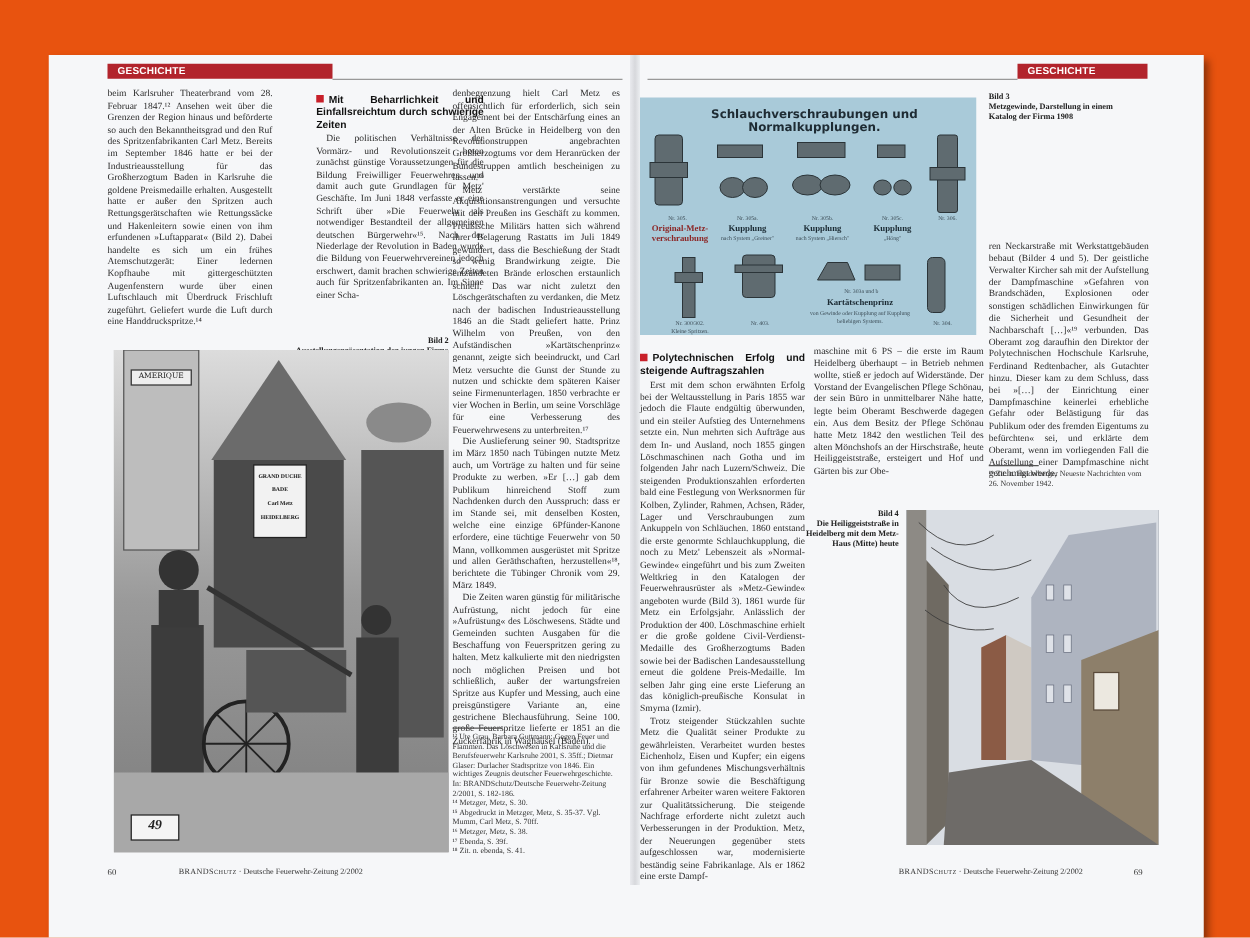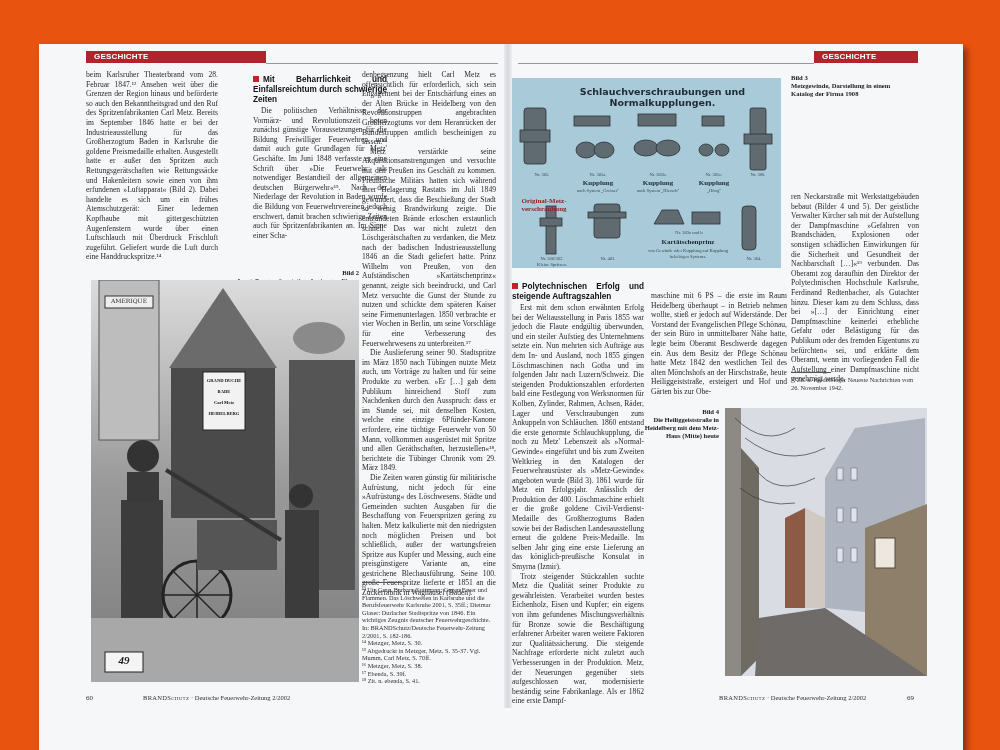--- a/index.html
+++ b/index.html
@@ -16,21 +16,21 @@
   .caption{position:absolute;font-size:6.6px;line-height:8px;font-weight:bold;color:#222;}
   .fn{position:absolute;font-size:6.3px;line-height:7.6px;color:#333;}
   .fn .line{width:40px;height:1px;background:#555;margin-bottom:3px;}
   .fn div.item{margin:0;}
   .folio{position:absolute;top:650px;font-size:7px;color:#333;}
   .brand{position:absolute;top:650px;font-size:6.5px;color:#333;}
   .brand b{font-variant:small-caps;font-weight:normal;letter-spacing:0.3px;}
   .engraving{position:absolute;left:52px;top:236px;width:268px;height:402px;background:#cfcfcf;overflow:hidden;}
   .catalog{position:absolute;left:473px;top:34px;width:269px;height:190px;background:#a9cad9;overflow:hidden;}
   .photo{position:absolute;left:686px;top:364px;width:202px;height:268px;background:#9aa0ab;overflow:hidden;}
-  .cat-title{position:absolute;left:16px;width:100%;top:8px;text-align:center;font-family:"DejaVu Sans",sans-serif;font-weight:bold;font-size:9.5px;color:#1e2b33;}
+  .cat-title{position:absolute;left:5px;width:100%;top:8px;text-align:center;font-family:"DejaVu Sans",sans-serif;font-weight:bold;font-size:9.5px;color:#1e2b33;}
   .cat-label{position:absolute;font-size:7px;font-weight:bold;color:#1b2a33;text-align:center;line-height:8px;}
   .cat-small{position:absolute;font-size:4.6px;color:#3b4b55;text-align:center;line-height:5.5px;}
   .cat-red{color:#8c2727;}
 </style>
 </head>
 <body>
 
 <div class="spread">
 
   <div class="band" style="left:47px;width:180px;"><span>GESCHICHTE</span></div>
@@ -137,21 +137,21 @@
         <rect x="34" y="128" width="10" height="48"></rect>
           <rect x="28" y="140" width="22" height="8"></rect>
         <rect x="82" y="126" width="26" height="34" rx="3"></rect>
           <rect x="76" y="134" width="38" height="6"></rect>
         <polygon points="142,146 150,132 166,132 172,146"></polygon>
           <rect x="180" y="134" width="28" height="12"></rect>
         <rect x="230" y="128" width="14" height="44" rx="4"></rect>
       </g>
     </svg>
     <div class="cat-small" style="left:10px;top:94px;width:40px;">Nr. 305.</div>
-    <div class="cat-label cat-red" style="left:2px;top:119px;width:60px;">Original-Metz-verschraubung</div>
+    <div class="cat-label cat-red" style="left:2px;top:101px;width:60px;">Original-Metz-verschraubung</div>
     <div class="cat-small" style="left:64px;top:94px;width:44px;">Nr. 305a.</div>
     <div class="cat-label" style="left:62px;top:101px;width:48px;">Kupplung</div>
     <div class="cat-small" style="left:56px;top:110px;width:60px;">nach System „Greiner"</div>
     <div class="cat-small" style="left:124px;top:94px;width:44px;">Nr. 305b.</div>
     <div class="cat-label" style="left:122px;top:101px;width:48px;">Kupplung</div>
     <div class="cat-small" style="left:116px;top:110px;width:60px;">nach System „Hiersch"</div>
     <div class="cat-small" style="left:182px;top:94px;width:40px;">Nr. 305c.</div>
     <div class="cat-label" style="left:180px;top:101px;width:44px;">Kupplung</div>
     <div class="cat-small" style="left:180px;top:110px;width:44px;">„Höng"</div>
     <div class="cat-small" style="left:228px;top:94px;width:36px;">Nr. 306.</div>
@@ -168,21 +168,21 @@
     <div>Bild 3</div>
     <div>Metzgewinde, Darstellung in einem Katalog der Firma 1908</div>
   </div>
 
   <div class="col" style="left:473px;top:238px;width:132px;">
     <div class="head"><span class="sq"></span><span>Polytechnischen Erfolg und steigende Auftragszahlen</span></div>
     <p>Erst mit dem schon erwähnten Erfolg bei der Weltausstellung in Paris 1855 war jedoch die Flaute endgültig überwunden, und ein steiler Aufstieg des Unternehmens setzte ein. Nun mehrten sich Aufträge aus dem In- und Ausland, noch 1855 gingen Löschmaschinen nach Gotha und im folgenden Jahr nach Luzern/Schweiz. Die steigenden Produktionszahlen erforderten bald eine Festlegung von Werksnormen für Kolben, Zylinder, Rahmen, Achsen, Räder, Lager und Verschraubungen zum Ankuppeln von Schläuchen. 1860 entstand die erste genormte Schlauchkupplung, die noch zu Metz' Lebenszeit als »Normal-Gewinde« eingeführt und bis zum Zweiten Weltkrieg in den Katalogen der Feuerwehrausrüster als »Metz-Gewinde« angeboten wurde (Bild 3). 1861 wurde für Metz ein Erfolgsjahr. Anlässlich der Produktion der 400. Löschmaschine erhielt er die große goldene Civil-Verdienst-Medaille des Großherzogtums Baden sowie bei der Badischen Landesausstellung erneut die goldene Preis-Medaille. Im selben Jahr ging eine erste Lieferung an das königlich-preußische Konsulat in Smyrna (Izmir).</p>
     <p>Trotz steigender Stückzahlen suchte Metz die Qualität seiner Produkte zu gewährleisten. Verarbeitet wurden bestes Eichenholz, Eisen und Kupfer; ein eigens von ihm gefundenes Mischungsverhältnis für Bronze sowie die Beschäftigung erfahrener Arbeiter waren weitere Faktoren zur Qualitätssicherung. Die steigende Nachfrage erforderte nicht zuletzt auch Verbesserungen in der Produktion. Metz, der Neuerungen gegenüber stets aufgeschlossen war, modernisierte beständig seine Fabrikanlage. Als er 1862 eine erste Dampf-</p>
   </div>
 
-  <div class="col" style="left:612px;top:247px;width:136px;">
+  <div class="col" style="left:612px;top:232px;width:136px;">
     <p class="first">maschine mit 6 PS – die erste im Raum Heidelberg überhaupt – in Betrieb nehmen wollte, stieß er jedoch auf Widerstände. Der Vorstand der Evangelischen Pflege Schönau, der sein Büro in unmittelbarer Nähe hatte, legte beim Oberamt Beschwerde dagegen ein. Aus dem Besitz der Pflege Schönau hatte Metz 1842 den westlichen Teil des alten Mönchshofs an der Hirschstraße, heute Heiliggeiststraße, ersteigert und Hof und Gärten bis zur Obe-</p>
   </div>
 
   <div class="caption" style="left:600px;top:364px;width:80px;text-align:right;">
     <div>Bild 4</div>
     <div>Die Heiliggeiststraße in Heidelberg mit dem Metz-Haus (Mitte) heute</div>
   </div>
 
   <div class="col" style="left:752px;top:148px;width:128px;">
     <p class="first">ren Neckarstraße mit Werkstattgebäuden bebaut (Bilder 4 und 5). Der geistliche Verwalter Kircher sah mit der Aufstellung der Dampfmaschine »Gefahren von Brandschäden, Explosionen oder sonstigen schädlichen Einwirkungen für die Sicherheit und Gesundheit der Nachbarschaft […]«¹⁹ verbunden. Das Oberamt zog daraufhin den Direktor der Polytechnischen Hochschule Karlsruhe, Ferdinand Redtenbacher, als Gutachter hinzu. Dieser kam zu dem Schluss, dass bei »[…] der Einrichtung einer Dampfmaschine keinerlei erhebliche Gefahr oder Belästigung für das Publikum oder des fremden Eigentums zu befürchten« sei, und erklärte dem Oberamt, wenn im vorliegenden Fall die Aufstellung einer Dampfmaschine nicht genehmigt werde,</p>

